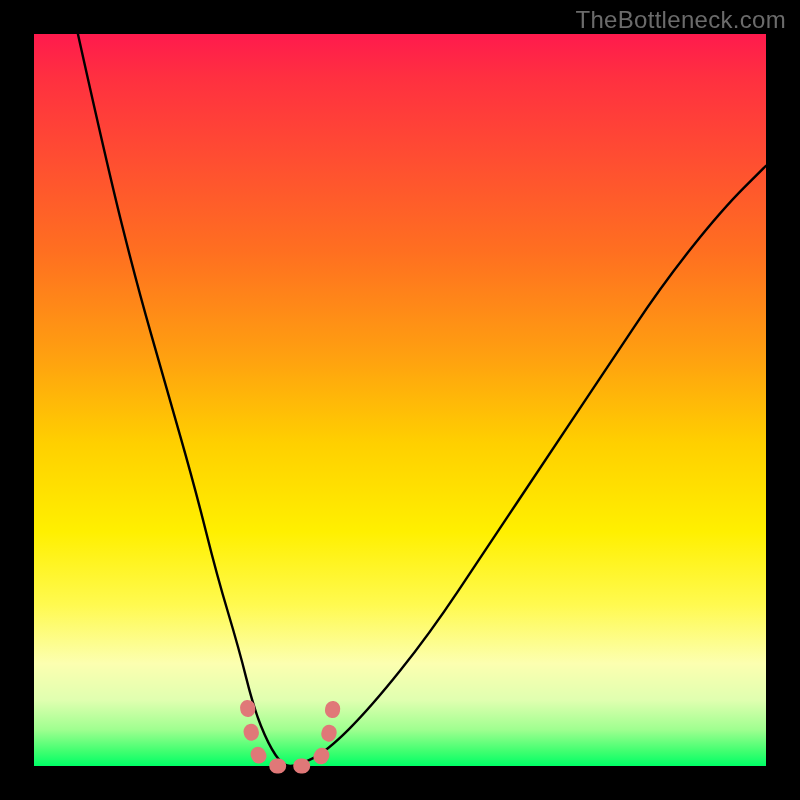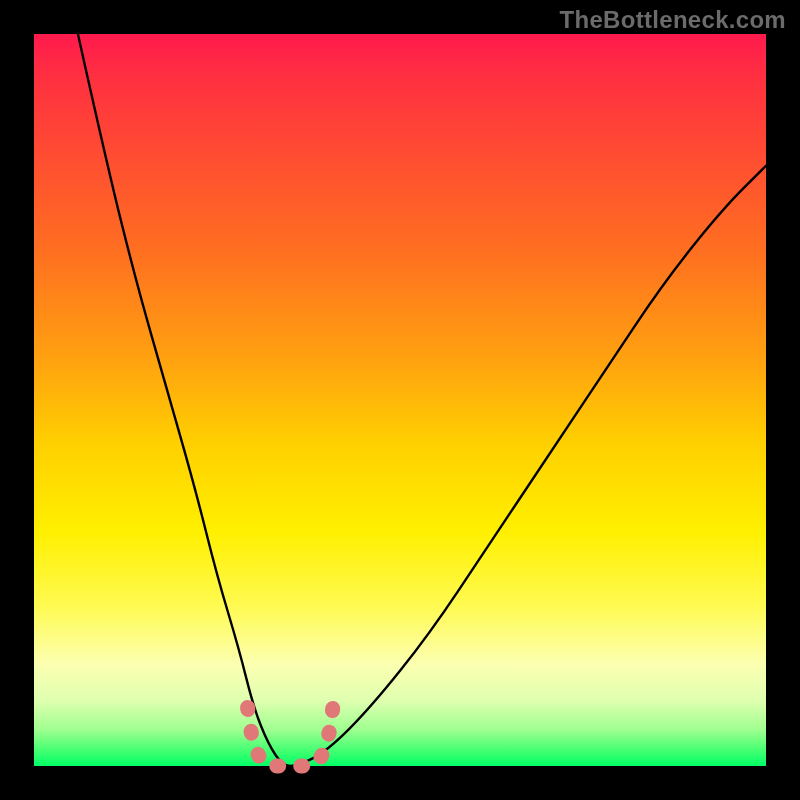--- a/index.html
+++ b/index.html
@@ -40,21 +40,21 @@
       #40ff70 98%,
       #00ff66 100%
     );
   }
   .watermark {
     position: absolute;
     top: 6px;
     right: 14px;
     color: #6b6b6b;
     font-size: 24px;
-    font-weight: 700;
+    font-weight: 400;
     letter-spacing: 0.3px;
     user-select: none;
   }
   svg.curves {
     position: absolute;
     left: 0;
     top: 0;
     width: 732px;
     height: 732px;
     overflow: visible;

